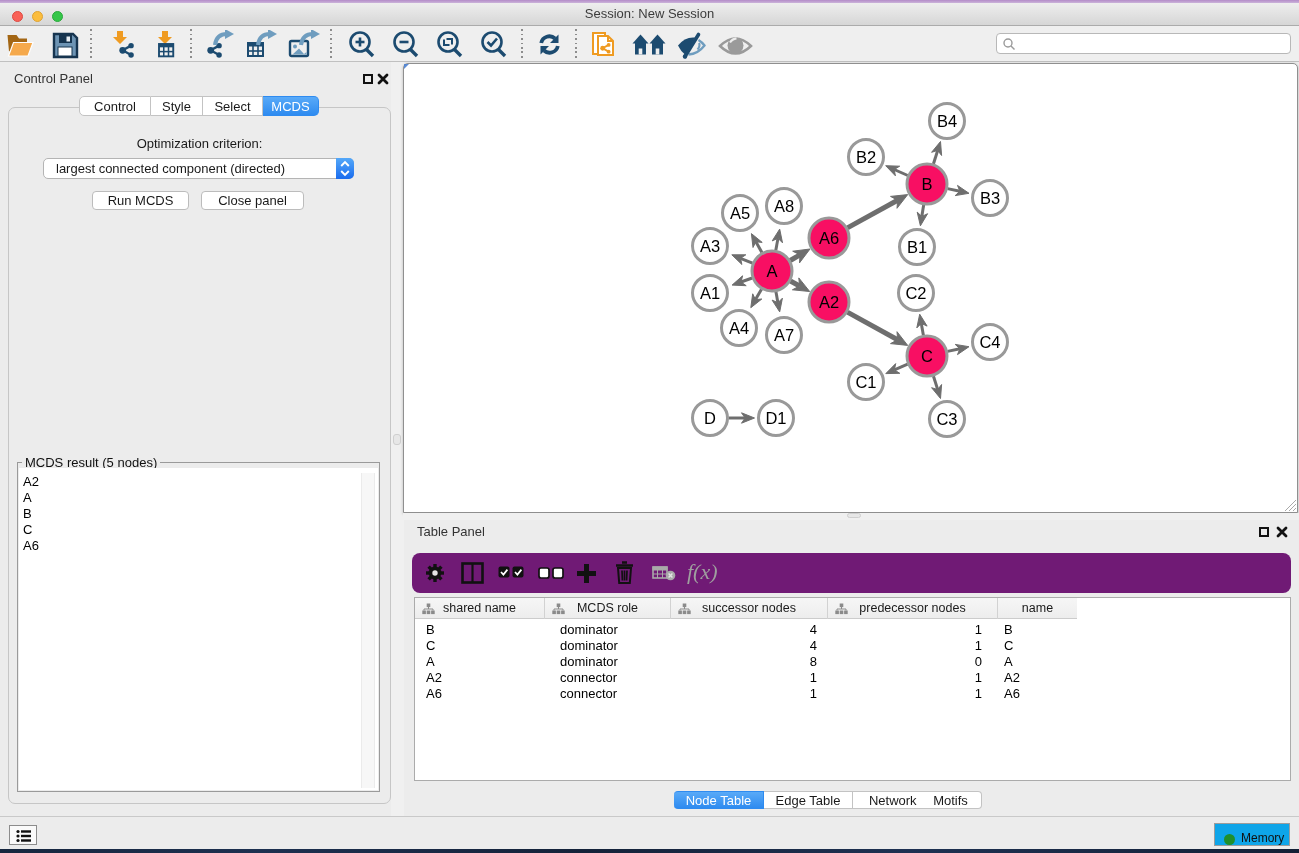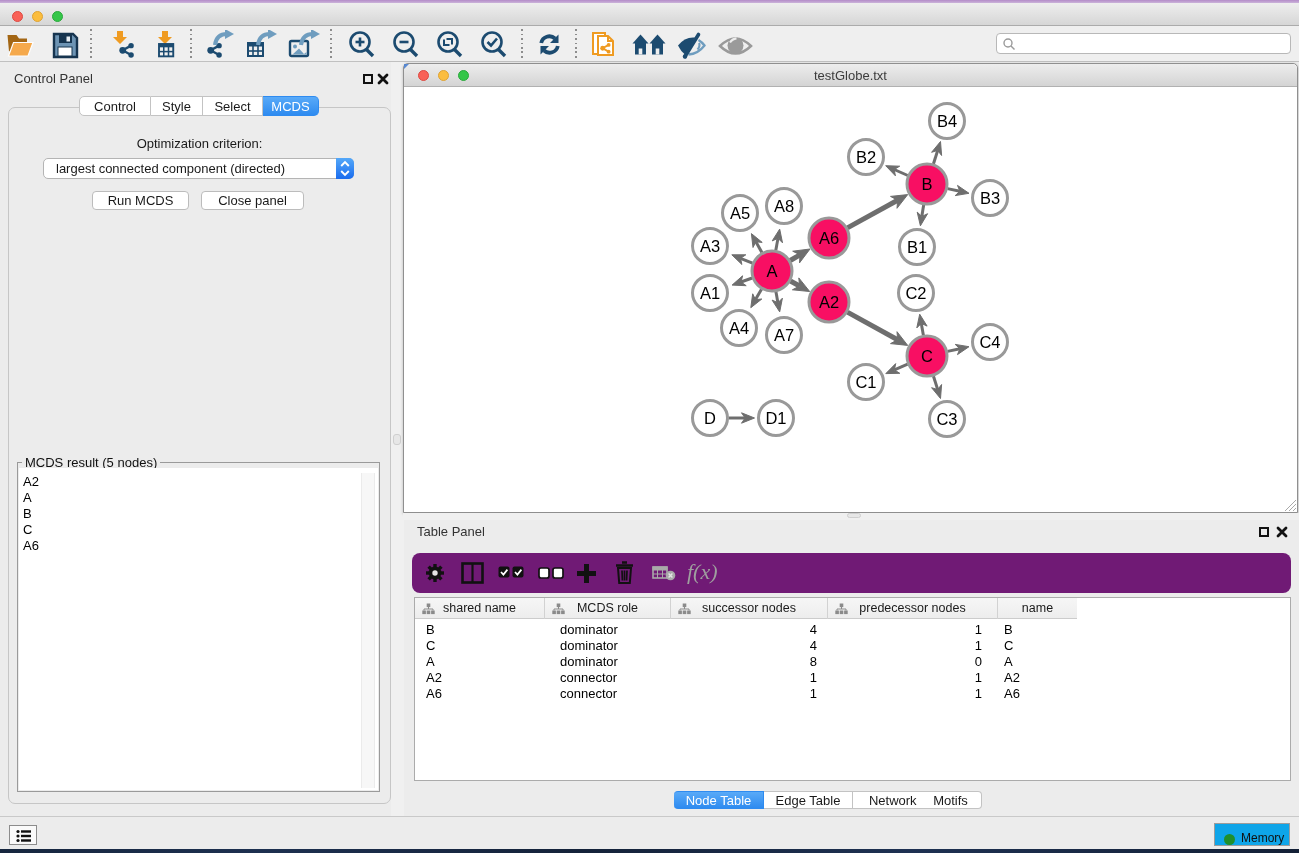--- a/index.html
+++ b/index.html
@@ -53,20 +53,21 @@
 
 #statusbar { left:0; top:816px; width:1299px; height:33px; background:#ececec; border-top:1px solid #c9c9c9; }
 #listbtn { position:absolute; left:9px; top:8px; width:28px; height:20px; background:#fafafa; border:1px solid #8c8c8c; }
 #membtn { position:absolute; left:1214px; top:6px; width:76px; height:23px; background:#0ea5e9; border:1px solid #9c9c9c; display:flex; align-items:flex-end; }
 </style></head><body>
 <div class="abs" id="deskTop"></div>
 <div class="abs" id="titlebar">
 <div class="light" style="left:12px;background:#f96157;border:0.5px solid #dd4a42;"></div>
 <div class="light" style="left:32px;background:#fbbd3e;border:0.5px solid #dfa333;"></div>
 <div class="light" style="left:52px;background:#35c649;border:0.5px solid #2aa93c;"></div>
+<div id="titleTxt">Session: New Session</div>
 </div>
 <div class="abs" id="toolbar">
 <svg class="tbi" style="left:6px;top:6px" width="29" height="26" viewBox="0 0 29 26">
 <path d="M1.5 3 h9 l2.5 3.5 h8 v5 l-18 8 z" fill="#a36614"></path>
 <path d="M2.5 24 L7.5 10.5 h19.5 L22 24 z" fill="#f5a94c" stroke="#fdfdfd" stroke-width="1.2"></path>
 </svg>
 <svg class="tbi" style="left:51px;top:5px" width="28" height="28" viewBox="0 0 28 28">
 <path d="M3 3 h19 l4 4 v19 h-23 z" fill="#6d94b4" stroke="#16344f" stroke-width="2.4"></path>
 <path d="M8 4 v8 h13 v-8 z" fill="#16344f"></path>
 <rect x="15.5" y="5.5" width="3.5" height="5" fill="#e8eef3"></rect>
@@ -224,26 +225,20 @@
     <div id="fsLegend">MCDS result (5 nodes)</div>
 <div id="fsWhite">
       <div id="fsTrack"></div>
       <div id="fsList">A2<br>A<br>B<br>C<br>A6</div>
     </div>
   </div>
 <div class="abs" id="vsplit">
     <div id="vgrab"></div>
   </div>
 <div class="abs" id="netwin">
-<div id="nettitle">
-<div class="light" style="left:14px;top:6px;background:#f96157;border:0.5px solid #dd4a42;"></div>
-<div class="light" style="left:34px;top:6px;background:#fbbd3e;border:0.5px solid #dfa333;"></div>
-<div class="light" style="left:54px;top:6px;background:#35c649;border:0.5px solid #2aa93c;"></div>
-<div id="netTxt">testGlobe.txt</div>
-</div>
 <svg style="position:absolute;left:0;top:24px" width="893" height="425" viewBox="0 0 893 425" font-family="Liberation Sans, sans-serif">
 <g stroke="#6e6e6e" fill="#6e6e6e">
 <line x1="357.9" y1="164.6" x2="351.9" y2="153.8" stroke-width="3"></line>
         <polygon points="347.4,145.6 358.2,154.4 351.9,153.8 349.0,159.5"></polygon>
 <line x1="371.8" y1="162.3" x2="374.0" y2="150.3" stroke-width="3"></line>
         <polygon points="375.7,141.1 378.5,154.8 374.0,150.3 368.2,152.9"></polygon>
 <line x1="348.5" y1="175.1" x2="336.5" y2="170.3" stroke-width="3"></line>
         <polygon points="327.8,166.8 341.8,166.8 336.5,170.3 337.9,176.5"></polygon>
 <line x1="348.2" y1="190.0" x2="337.0" y2="194.0" stroke-width="3"></line>
         <polygon points="328.1,197.1 338.6,187.8 337.0,194.0 342.2,197.7"></polygon>

